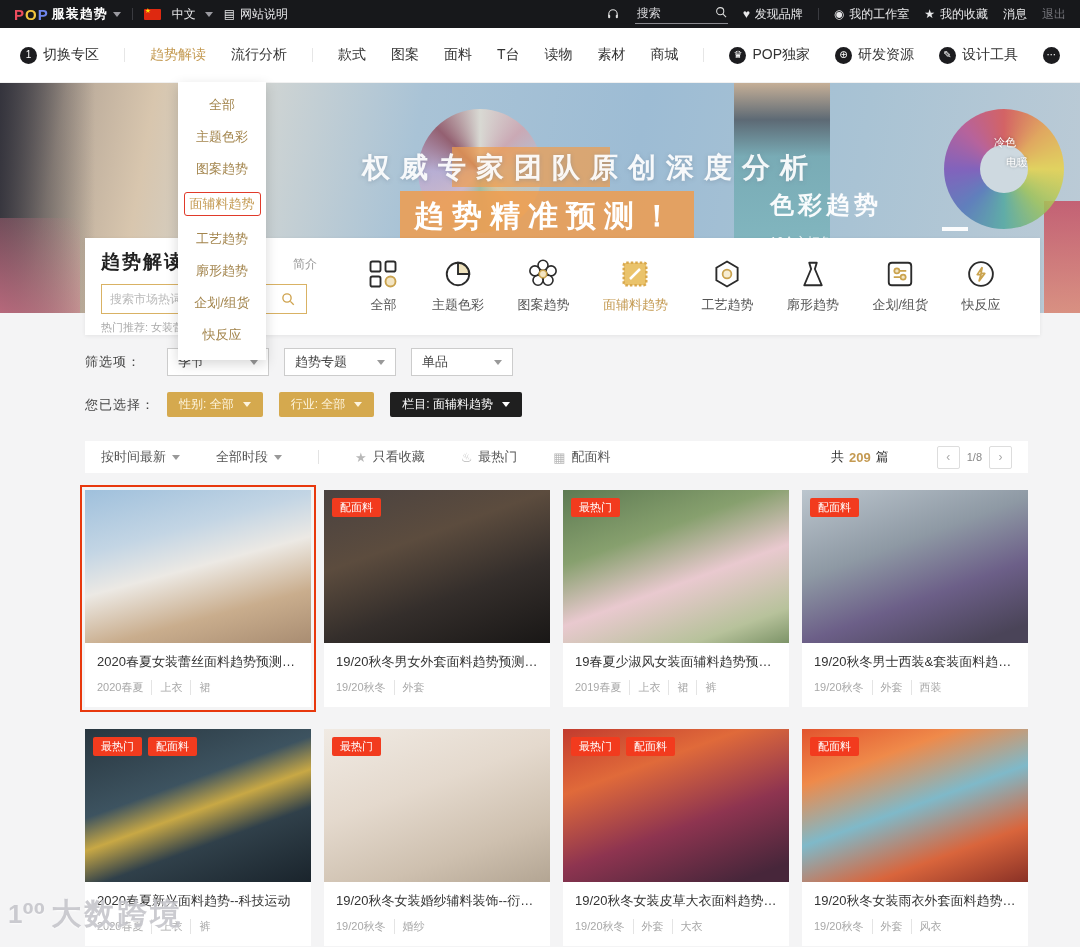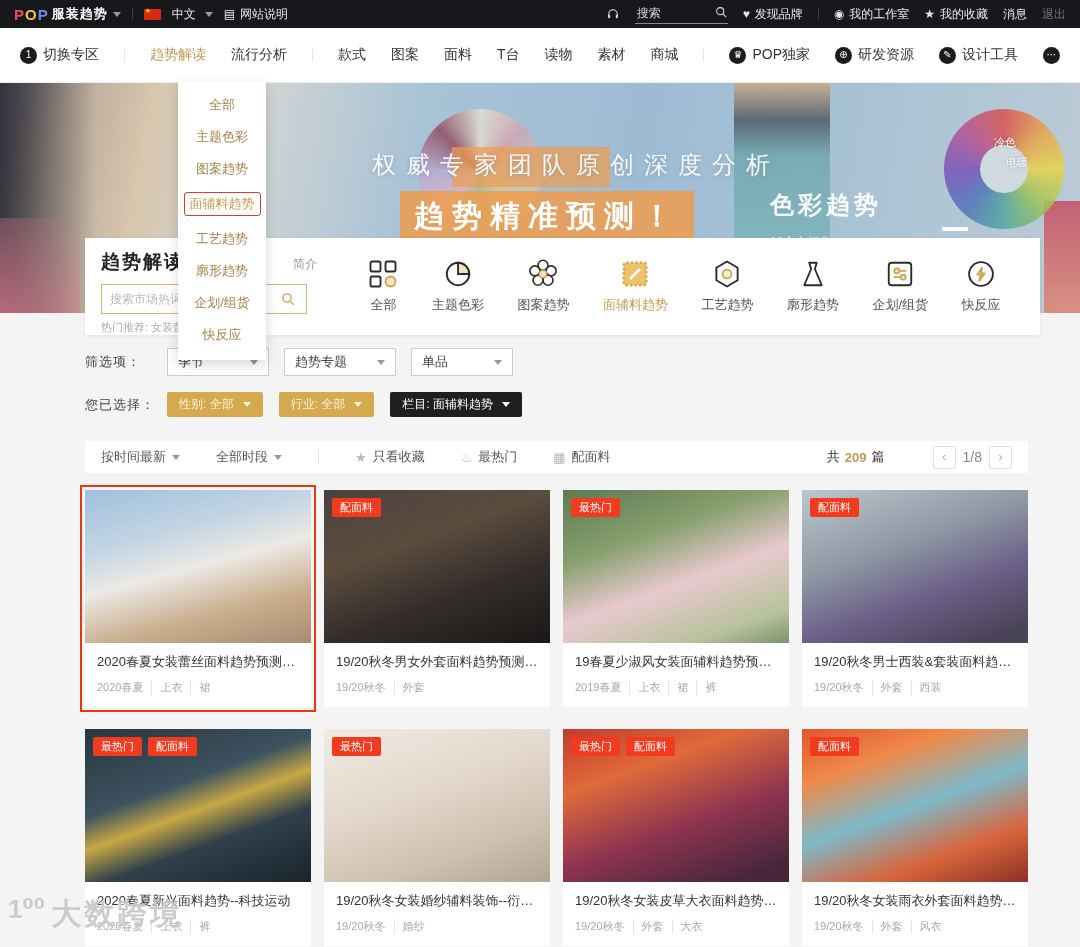--- a/index.html
+++ b/index.html
@@ -41,21 +41,21 @@
   .b-fan{position:absolute;left:418px;top:26px;width:124px;height:124px;border-radius:50%;opacity:.72;background-color:#d9c2b0;
     background:conic-gradient(#ece2d2,#d9a0a8,#b4c8da,#e8c890,#a4ba8e,#dab6c6,#bda6d2,#8c3a4a,#ece2d2)}
   .b-right-red{position:absolute;right:0;top:118px;width:36px;height:145px;background:linear-gradient(180deg,rgba(198,62,84,.75),rgba(238,140,100,.7))}
   .b-wheel{position:absolute;right:16px;top:26px;width:120px;height:120px;border-radius:50%;opacity:.85;background-color:#cc8888;
     background:conic-gradient(#d95252,#e8a24c,#e8d44c,#9cc25a,#52a8a0,#5274b8,#7a52b8,#b85292,#d95252)}
   .b-wheel::after{content:"";position:absolute;inset:36px;border-radius:50%;background:#d3dde2}
   .wheel-label{position:absolute;color:#fff;font-size:11px;text-shadow:0 0 3px rgba(0,0,0,.35);z-index:3}
   .wl1{right:64px;top:52px}.wl2{right:52px;top:72px}
   .b-h1{position:absolute;left:470px;top:22px;font-size:31px;font-weight:bold;letter-spacing:12px;color:rgba(255,255,255,.88);text-shadow:0 1px 4px rgba(120,140,160,.5)}
   .hl-box{position:absolute;left:452px;top:64px;width:158px;height:40px;background:rgba(238,156,78,.72)}
-  .b-h2{position:absolute;left:372px;top:66px;font-size:24px;font-weight:normal;letter-spacing:10px;color:rgba(255,255,255,.92);text-shadow:0 1px 4px rgba(110,130,150,.45)}
+  .b-h2{position:absolute;left:362px;top:66px;font-size:28px;font-weight:bold;letter-spacing:10px;color:rgba(255,255,255,.92);text-shadow:0 1px 4px rgba(110,130,150,.45)}
   .b-h3{position:absolute;left:400px;top:108px;font-size:30px;font-weight:bold;letter-spacing:8px;color:#fff;background:rgba(238,156,78,.85);padding:5px 14px}
   .b-sub{position:absolute;left:470px;top:158px;font-size:12px;line-height:19px;color:rgba(255,255,255,.92)}
   .b-col{position:absolute;left:770px;top:106px;color:rgba(255,255,255,.95)}
   .b-col-title{font-size:24px;font-weight:bold;letter-spacing:4px}
   .b-col-stats{margin-top:12px;font-size:12px;line-height:19px;color:rgba(255,255,255,.88)}
   .b-dash{position:absolute;right:112px;top:144px;width:26px;height:4px;background:#fff;opacity:.95;cursor:pointer}
   
   .panel{position:relative;z-index:7;width:955px;height:97px;margin:-75px 0 0 85px;background:#fff;display:flex;box-shadow:0 1px 4px rgba(0,0,0,.07)}
   .panel-left{width:244px;padding:11px 0 0 16px;box-sizing:border-box}
   .panel-title-row{display:flex;align-items:baseline;justify-content:space-between;padding-right:12px}
@@ -87,21 +87,21 @@
   
   .sortbar{margin:24px 0 0 85px;width:943px;height:32px;background:#fff;display:flex;align-items:center;gap:36px;padding:0 16px;box-sizing:border-box;font-size:13px;color:#555}
   .sort-item{display:flex;align-items:center;gap:6px;cursor:pointer;white-space:nowrap}
   .sort-item .tri{border-top-color:#999;margin-left:0}
   .s-ic{color:#b8b8b8;font-size:13px;line-height:1}
   .s-div{width:1px;height:14px;background:#e3e3e3}
   .count{margin-left:auto;display:flex;align-items:center;gap:3px;color:#333;font-size:13px}
   .count b{color:#c49a52;font-weight:bold;padding:0 2px}
   .pager{display:flex;align-items:center;gap:7px;margin-left:12px}
   .pg-btn{width:21px;height:21px;border:1px solid #ddd;background:#fff;display:flex;align-items:center;justify-content:center;font-size:12px;color:#aaa;cursor:pointer;border-radius:2px}
-  .pg-cur{font-size:14px;color:#888}
+  .pg-cur{font-size:11px;color:#888}
   
   .grid{margin:17px 0 0 85px;width:943px;display:grid;grid-template-columns:repeat(4,226px);gap:22px 13px}
   .card{background:#fff;position:relative;cursor:pointer}
   .card.hl{outline:2px solid #e8380d;outline-offset:3px}
   .thumb{height:153px;position:relative}
   .badges{position:absolute;top:8px;left:8px;display:flex;gap:6px}
   .badge{background:#f23b1e;color:#fff;font-size:11px;padding:3px 8px;border-radius:2px;line-height:1.2}
   .cinfo{padding:10px 12px 12px}
   .ctitle{font-size:13px;color:#333;white-space:nowrap;overflow:hidden;text-overflow:ellipsis}
   .ctags{margin-top:9px;display:flex;font-size:11px;color:#a8a8a8}
@@ -109,21 +109,21 @@
   .ctags span:first-child{border-left:0;padding-left:0}
   .img1{background:linear-gradient(165deg,#9fc0dc 0%,#c3d5e4 30%,#ece9e4 50%,#c9ad8d 75%,#a98d72 100%)}
   .img2{background:linear-gradient(160deg,#4a4240 0%,#5c4c3e 35%,#342e2b 65%,#191716 100%)}
   .img3{background:linear-gradient(160deg,#5d7a52 0%,#87a06e 32%,#e9c9cf 58%,#b7c29b 85%,#7d9468 100%)}
   .img4{background:linear-gradient(160deg,#bcc6ce 0%,#8e99a4 38%,#6c5f88 65%,#4a4458 92%)}
   .img5{background:linear-gradient(160deg,#28363f 0%,#3d5360 38%,#c8a845 52%,#30404a 68%,#1a242c 100%)}
   .img6{background:linear-gradient(160deg,#f0eae3 0%,#e4d9cd 40%,#cec0af 74%,#b3a593 100%)}
   .img7{background:linear-gradient(160deg,#c23b2e 0%,#e06a3a 28%,#8e3450 60%,#47263a 92%)}
   .img8{background:linear-gradient(160deg,#e2542e 0%,#ef8a4a 24%,#7fb9c9 50%,#d9653c 76%,#8a3126 100%)}
   
-  .watermark{position:absolute;left:8px;top:894px;z-index:40;display:flex;align-items:flex-start;gap:6px;
+  .watermark{position:absolute;left:8px;top:894px;z-index:40;display:flex;align-items:center;gap:6px;
     color:rgba(190,190,196,.8);font-weight:bold;font-size:30px;letter-spacing:3px;text-shadow:0 1px 2px rgba(255,255,255,.7);pointer-events:none}
   .wm-logo{font-size:26px;letter-spacing:0}
   svg{display:block}
 </style>
 </head>
 <body>
 
 <header class="topbar">
   <div class="logo">
     <span class="l1">P</span>

